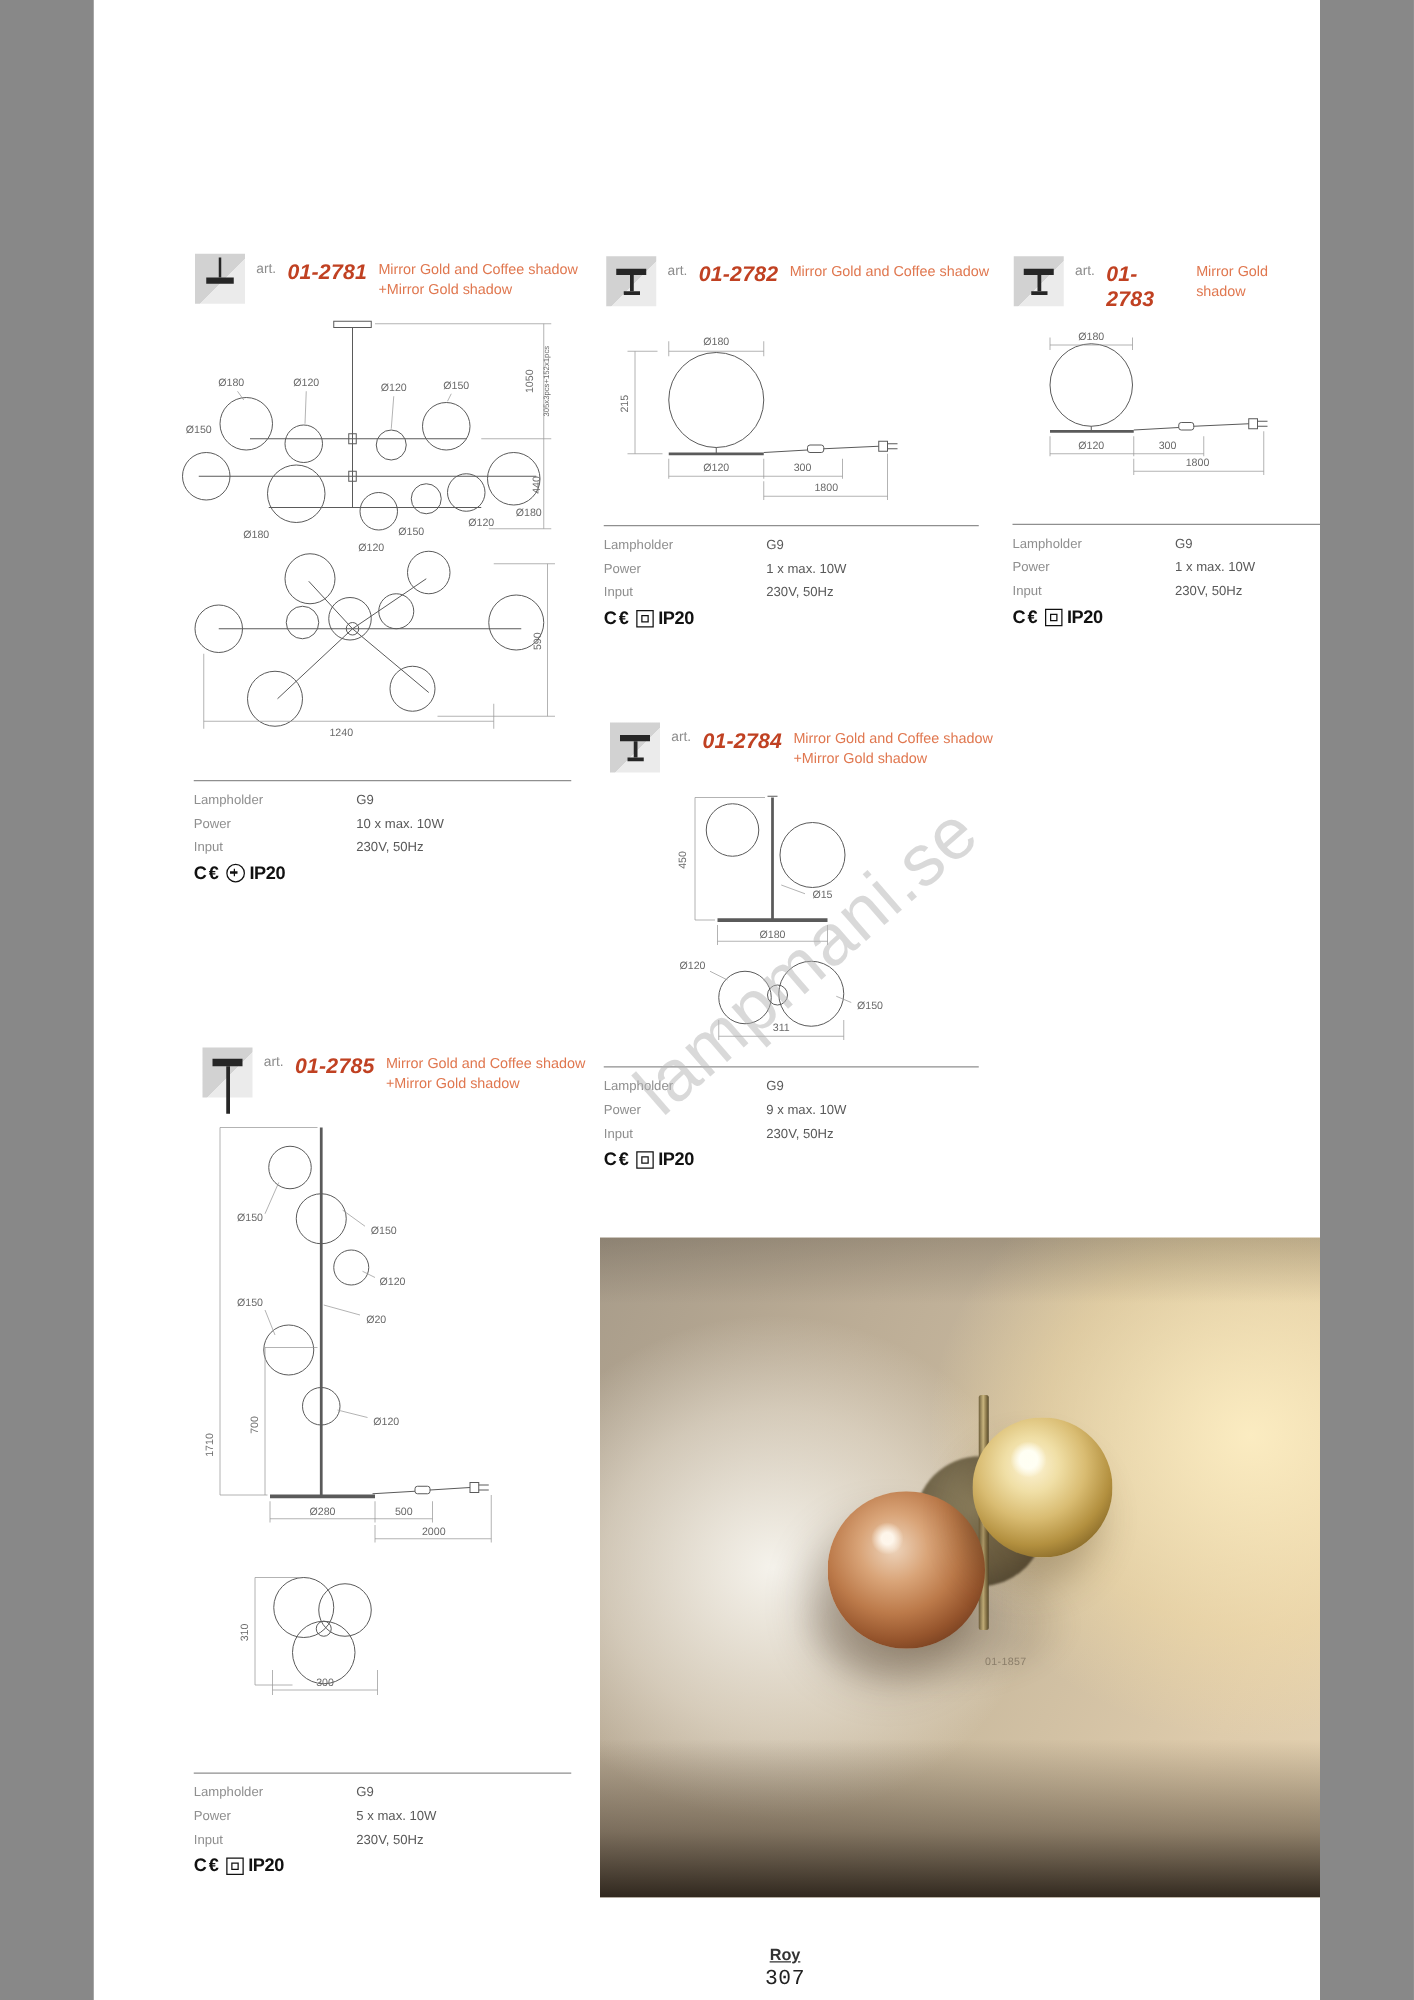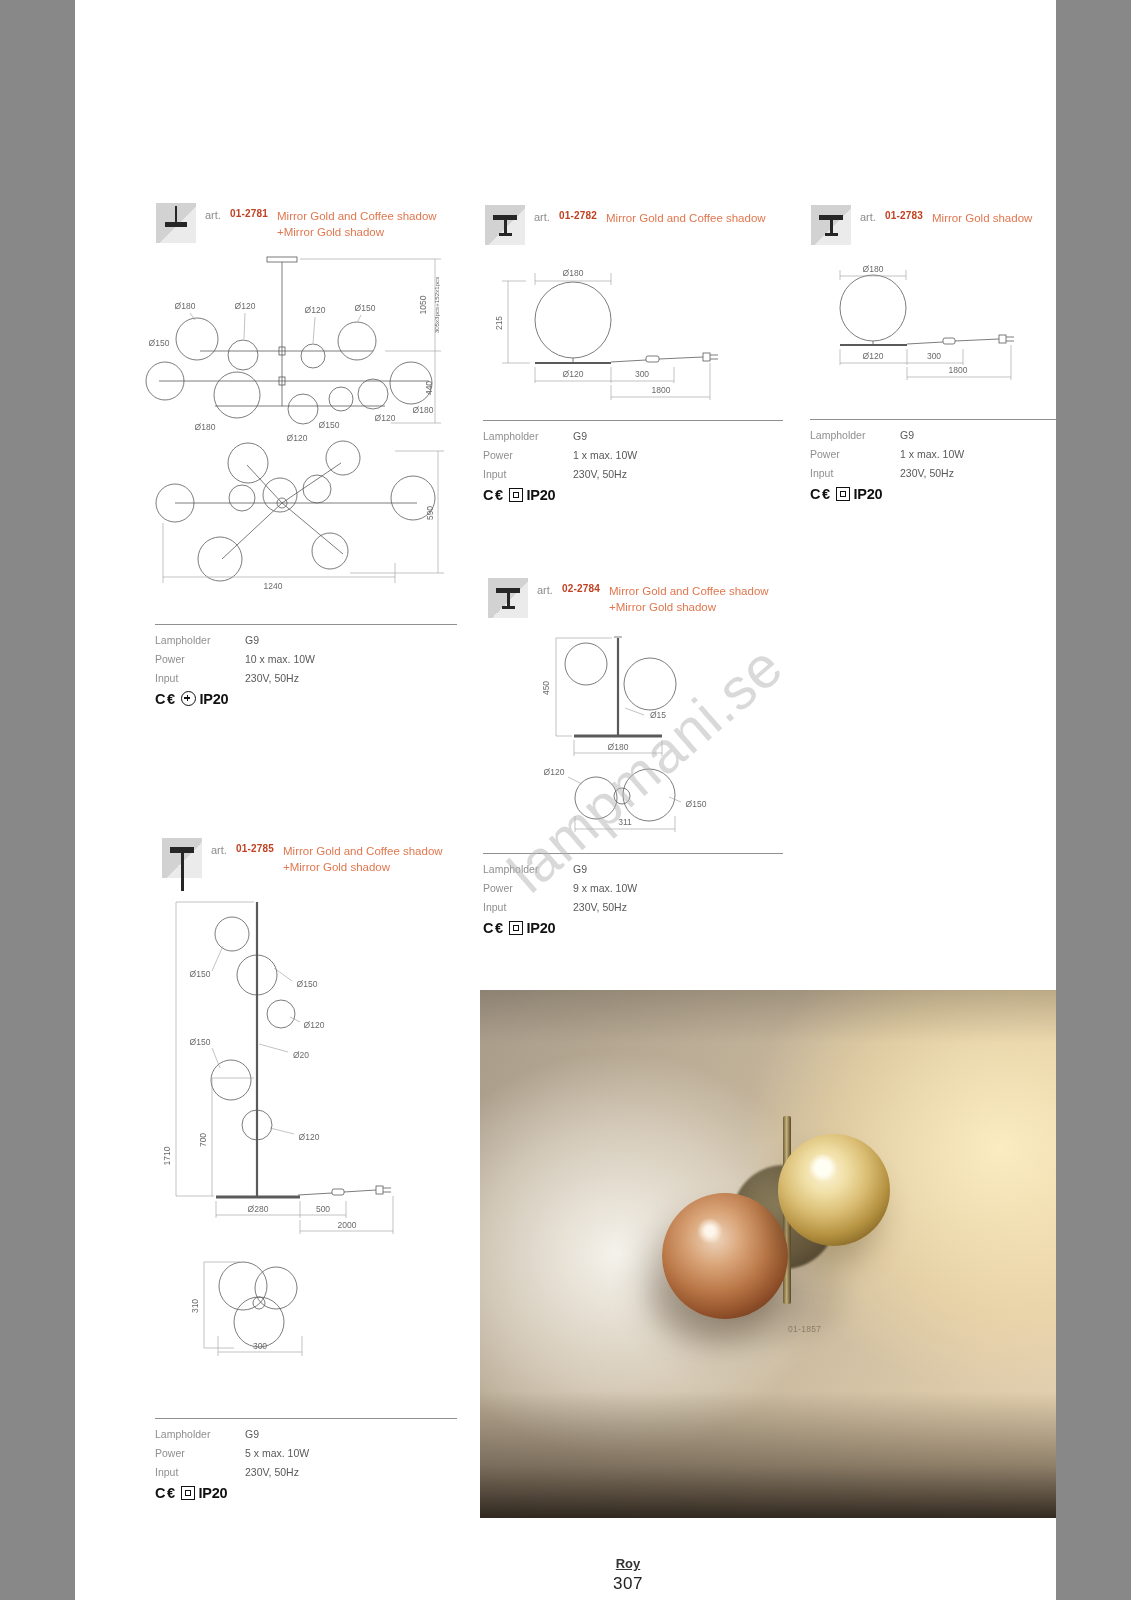--- a/index.html
+++ b/index.html
@@ -11,33 +11,33 @@
          background:linear-gradient(135deg,#d2d2d2 55%,#ebebeb 55%);}
   .picon div{position:absolute;background:#262626;}
   .ic-ceiling .stem{left:19px;top:3px;width:2px;height:16px;}
   .ic-ceiling .bar{left:9px;top:19px;width:22px;height:5px;}
   .ic-table .bar{left:8px;top:10px;width:24px;height:5px;}
   .ic-table .stem{left:19px;top:15px;width:3px;height:13px;}
   .ic-table .foot{left:14px;top:28px;width:13px;height:3px;}
   .ic-floor .bar{left:8px;top:9px;width:24px;height:6px;}
   .ic-floor .stem{left:19px;top:15px;width:3px;height:38px;}
   .art-label{color:#8c8c8c;font-size:11px;margin-top:6px;}
-  .art-no{color:#c04122;font-weight:bold;font-size:10px;margin-top:5px;letter-spacing:.2px;}
+  .art-no{color:#c04122;font-weight:bold;font-size:17px;margin-top:5px;letter-spacing:.2px;font-style:italic;}
   .desc{color:#e0774f;font-size:11.5px;line-height:1.4;margin-top:5px;max-width:175px;}
   
   svg.drawing{position:absolute;overflow:visible;}
   svg.drawing line,svg.drawing circle,svg.drawing rect,svg.drawing path{stroke:#5a5a5a;stroke-width:.8;fill:none;}
   svg.drawing .b2{stroke-width:2.2;} svg.drawing .b3{stroke-width:3;}
   svg.drawing .dimln{stroke:#9a9a9a;stroke-width:.6;}
   svg.drawing text{font-family:"Liberation Sans",sans-serif;font-size:8.5px;fill:#6a6a6a;
                    text-anchor:middle;stroke:none;}
   svg.drawing text.small{font-size:6.2px;}
   
   .specs{position:absolute;border-top:1px solid #8f8f8f;padding-top:5px;font-size:10.5px;}
-  .srow{display:flex;height:19px;align-items:center;}
+  .srow{display:flex;height:19px;align-items:center;gap:40px;}
   .slabel{width:90px;color:#8f8f8f;}
   .sval{color:#595959;}
   .certs{display:flex;align-items:center;gap:4px;margin-top:3px;height:17px;}
   .ce{font-weight:bold;font-size:14.5px;color:#111;letter-spacing:1.5px;}
   .ipr{font-weight:bold;font-size:14.5px;color:#111;letter-spacing:-.3px;}
   .sqicon{width:12px;height:12px;border:1.6px solid #111;display:flex;align-items:center;justify-content:center;flex:none;}
   .sqicon i{display:block;width:4px;height:4px;border:1.2px solid #111;}
   .circicon{width:13px;height:13px;border:1.5px solid #111;border-radius:50%;position:relative;flex:none;}
   .circicon:before{content:"";position:absolute;left:2.5px;top:5px;width:6px;height:1.5px;background:#111;}
   .circicon:after{content:"";position:absolute;left:5px;top:2.5px;width:1.5px;height:6px;background:#111;}
@@ -69,21 +69,21 @@
                     radial-gradient(circle at 42% 34%,#fdf4d8 0%,#f0dfa6 22%,#d9bc72 44%,#b3903f 65%,#7c5f22 84%,#52400f 100%);
          box-shadow:-10px 24px 30px rgba(80,60,30,.3);}
   .photo .vignette{position:absolute;inset:0;
          background:linear-gradient(to bottom,rgba(45,38,30,.22) 0%,rgba(0,0,0,0) 10%,rgba(0,0,0,0) 76%,
                     rgba(60,48,36,.5) 90%,rgba(36,28,20,.92) 100%),
                     radial-gradient(ellipse 140% 130% at 48% 40%,rgba(0,0,0,0) 58%,rgba(55,45,33,.35) 100%);}
   .photo .caption{position:absolute;left:308px;top:334px;font-size:8.5px;color:#8a7d69;letter-spacing:.3px;}
   
   .footer{position:absolute;left:405px;top:1556px;width:296px;text-align:center;}
   .footer .series{font-size:13px;font-weight:600;color:#333;text-decoration:underline;}
-  .footer .pageno{font-size:17px;color:#222;margin-top:3px;letter-spacing:.5px;}
+  .footer .pageno{font-size:17px;color:#222;margin-top:3px;letter-spacing:.5px;font-family:Liberation Mono, monospace;}
 </style>
 </head>
 <body>
 
 <div class="page">
 
   <div class="phead" style="left:81px;top:203px;">
     <div class="picon ic-ceiling">
         <div class="stem"></div>
         <div class="bar"></div>
@@ -307,21 +307,21 @@
     </div>
   </div>
 
   <div class="phead" style="left:413px;top:578px;">
     <div class="picon ic-table">
         <div class="bar"></div>
         <div class="stem"></div>
         <div class="foot"></div>
       </div>
     <span class="art-label">art.</span>
-    <span class="art-no">02-2784</span>
+    <span class="art-no">01-2784</span>
     <div class="desc">
       <div>Mirror Gold and Coffee shadow</div>
       <div>+Mirror Gold shadow</div>
     </div>
   </div>
 
   <svg class="drawing" style="left:403px;top:626px;" width="312" height="212" viewBox="0 0 312 212">
     <line class="b2" x1="140" y1="12" x2="140" y2="110"></line>
     <line x1="136" y1="11" x2="144" y2="11"></line>
     <circle cx="108" cy="38" r="21"></circle>

